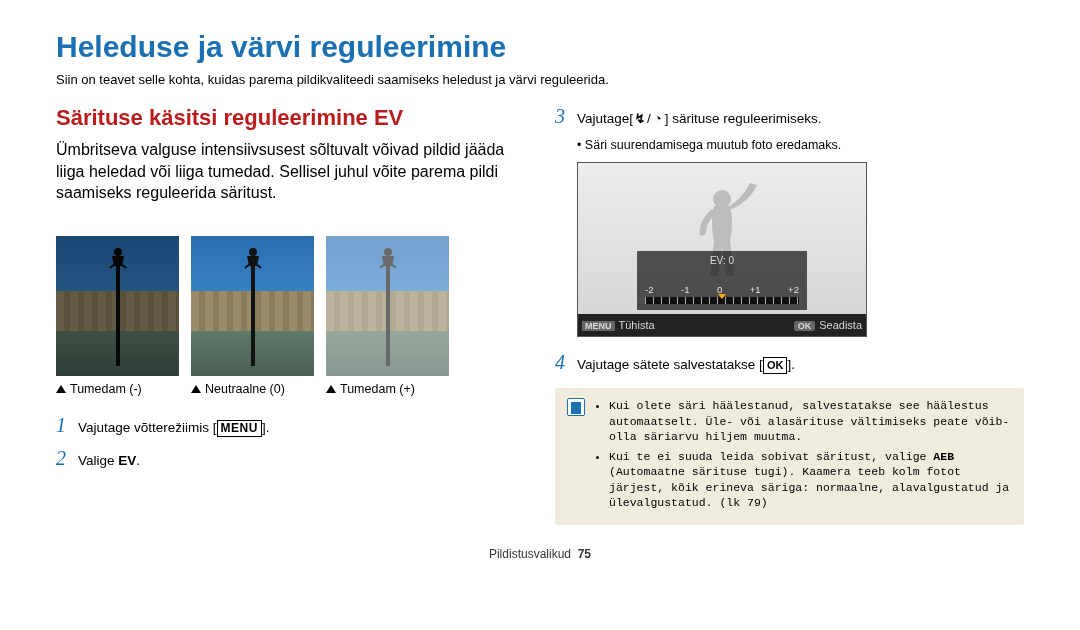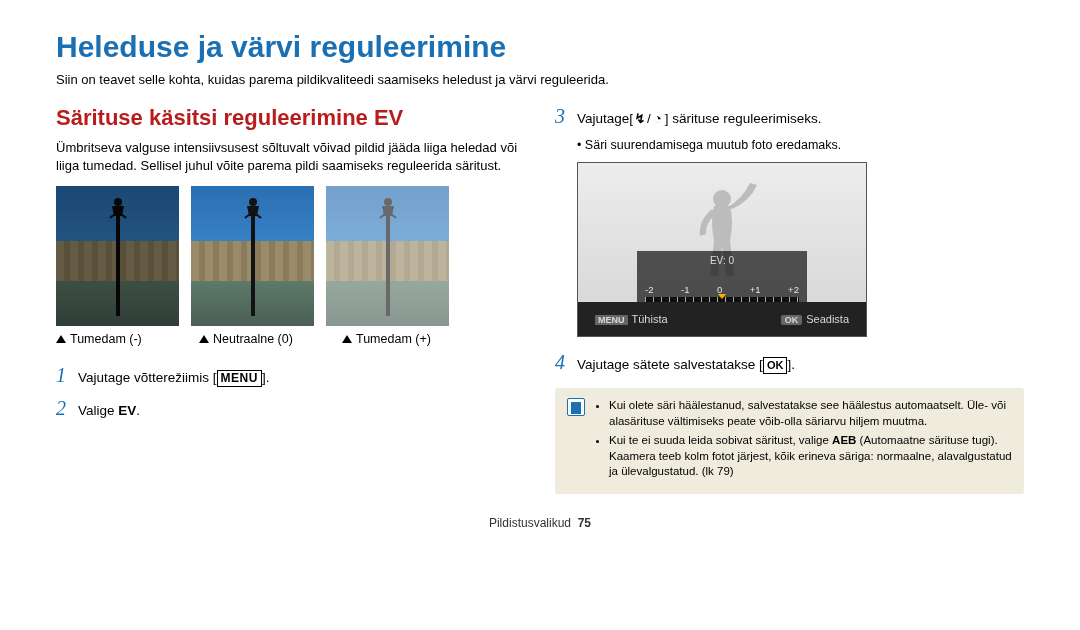--- a/index.html
+++ b/index.html
@@ -27,23 +27,23 @@
     gap: 30px;
   }
   .col { width: 470px; }
   .subheader {
     color: #b91c1c;
     font-size: 22px;
     font-weight: bold;
     margin-bottom: 8px;
   }
   .para {
-    font-size: 13px;
+    font-size: 16px;
     line-height: 1.35;
-    margin-bottom: 12px;
+    margin-bottom: 32px;
   }
   .photos {
     display: flex;
     gap: 12px;
     margin-bottom: 6px;
   }
   .photo {
     width: 123px;
     height: 140px;
     background: linear-gradient(to bottom, #2a6fb2 0%, #3a85c8 50%, #b7a77e 65%, #6f6a4d 100%);
@@ -60,21 +60,21 @@
   .buildings {
     position:absolute; bottom:45px; left:0; right:0; height:40px;
     background: repeating-linear-gradient(90deg,#9a8c6a 0 8px,#8a7c5a 8px 14px);
   }
   .water {
     position:absolute; bottom:0; left:0; right:0; height:45px;
     background: linear-gradient(#5e7a6a,#4a5f55);
   }
   .captions {
     display: flex;
-    gap: 20px;
+    gap: 12px;
     font-size: 12.5px;
     margin-bottom: 18px;
   }
   .captions > div { width: 123px; display:flex; align-items:center; gap:4px; }
   .tri {
     width:0;height:0;border-left:5px solid transparent;border-right:5px solid transparent;border-bottom:8px solid #000;display:inline-block;
   }
   .steplist { font-size: 13.5px; }
   .step { display:flex; margin-bottom: 10px; align-items: baseline; }
   .step-num {
@@ -103,23 +103,23 @@
   
   .lcd {
     width: 290px;
     height: 175px;
     margin: 4px 0 14px 22px;
     background: linear-gradient(180deg,#ededed 0%,#d4d4d4 100%);
     border:1px solid #555;
     position: relative;
   }
   .lcd-bottom {
-    position:absolute; bottom:0; left:0; right:0; height:34px;
+    position:absolute; bottom:0; left:0; right:0; height:22px;
     background:#222; color:#d8d8d8; font-size:11px;
-    display:flex; align-items:center; padding:0 17px; justify-content:space-between;
+    display:flex; align-items:center; padding:0 4px; justify-content:space-between;
   }
   .lcd-bottom .menu-label { background:#666; padding:0 3px; font-size:9px; font-weight:bold; border-radius:1px; margin-right:4px;}
   .lcd-bottom .ok-label { background:#666; padding:0 4px; font-size:9px; font-weight:bold; border-radius:2px; margin-right:4px;}
   .ev-panel {
     position:absolute; bottom:26px; left:50%; transform:translateX(-50%);
     width: 170px; background: rgba(0,0,0,0.65); color:#e6e6e6;
     padding:4px 8px 6px; font-size:10px;
   }
   .ev-panel .ev-title { font-size:10px; margin-bottom:18px; color:#ddd; text-align:center;}
   .ev-scale { display:flex; justify-content:space-between; font-size:9.5px; margin-bottom:2px; }
@@ -140,20 +140,21 @@
   }
   .notebox {
     background:#efebdd;
     border-radius:3px;
     display:flex;
     padding:10px 12px;
     gap:10px;
     font-size:11.5px;
     line-height:1.35;
     margin-left:0;
+    font-family:Liberation Mono, monospace;
   }
   .noteicon {
     width:18px;height:18px;border:1.5px solid #1b6fb3;border-radius:2px;
     background:#fff;position:relative;flex-shrink:0;
   }
   .noteicon::after {
     content:""; position:absolute; left:3px; right:3px; top:3px; height:12px;
     background:#1b6fb3;
     -webkit-mask: radial-gradient(circle at 50% 30%, #000 0 2px, transparent 2.1px), linear-gradient(#000,#000) 45% 55%/3px 7px no-repeat;
     mask: none;

